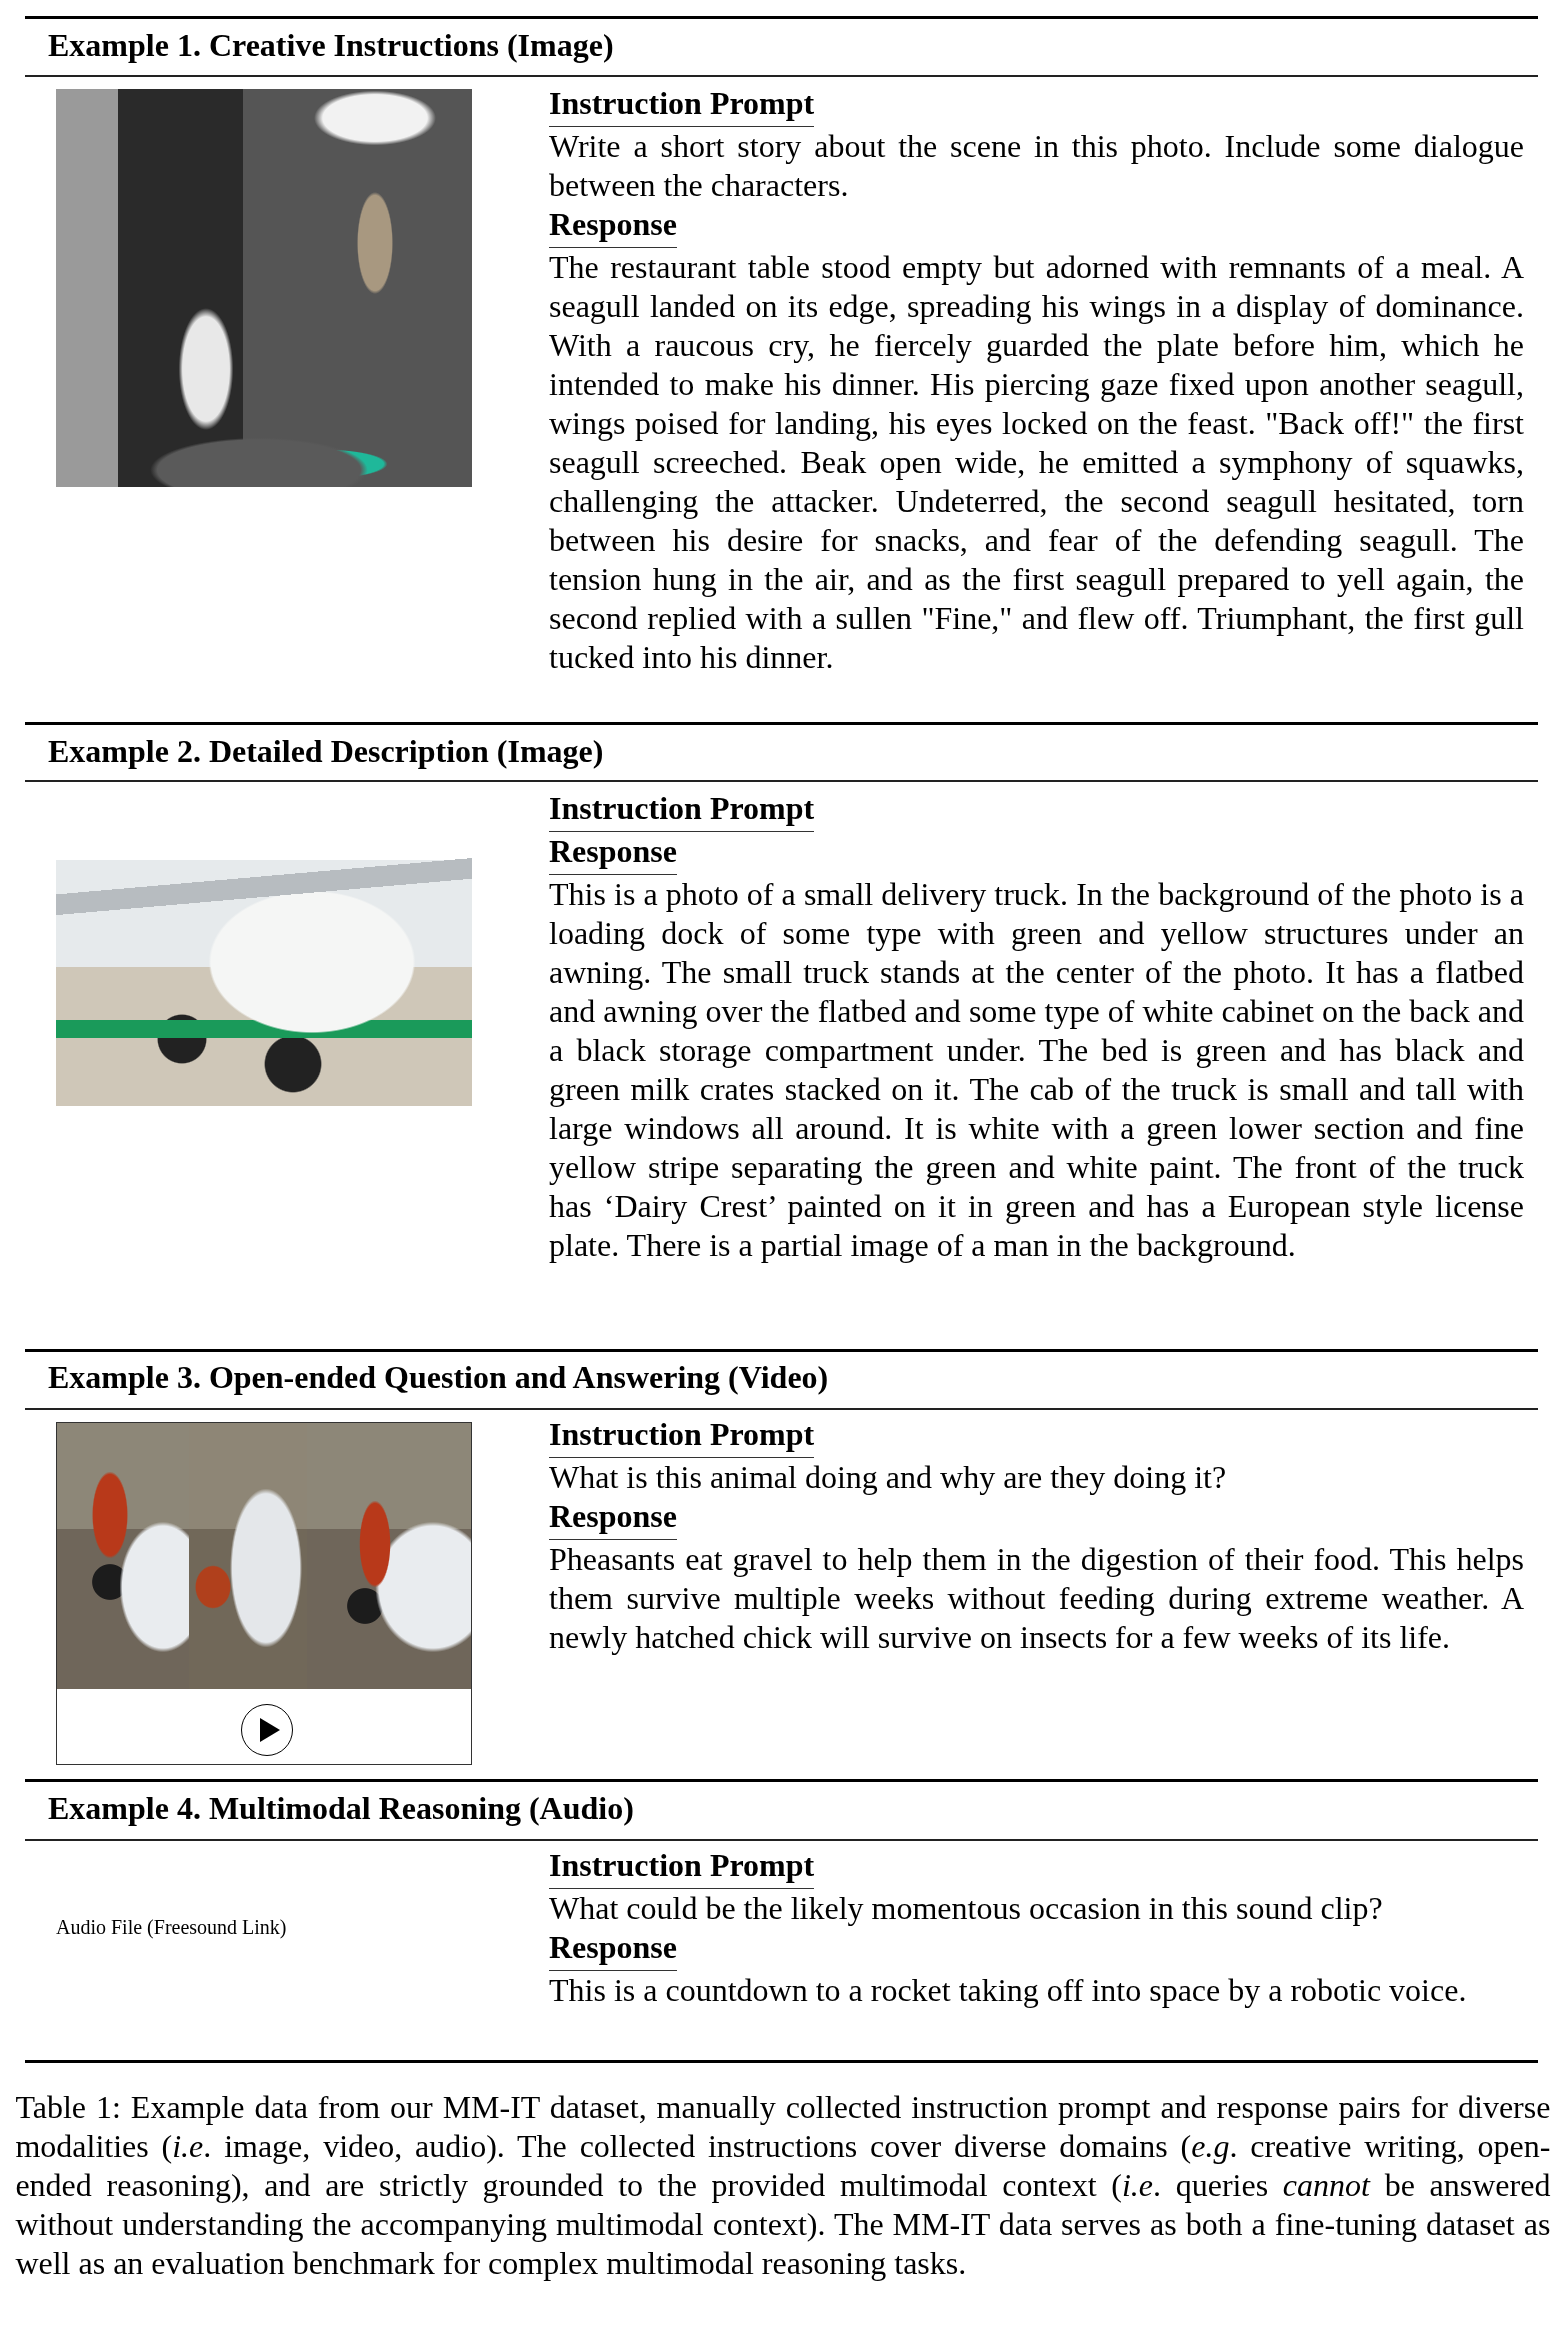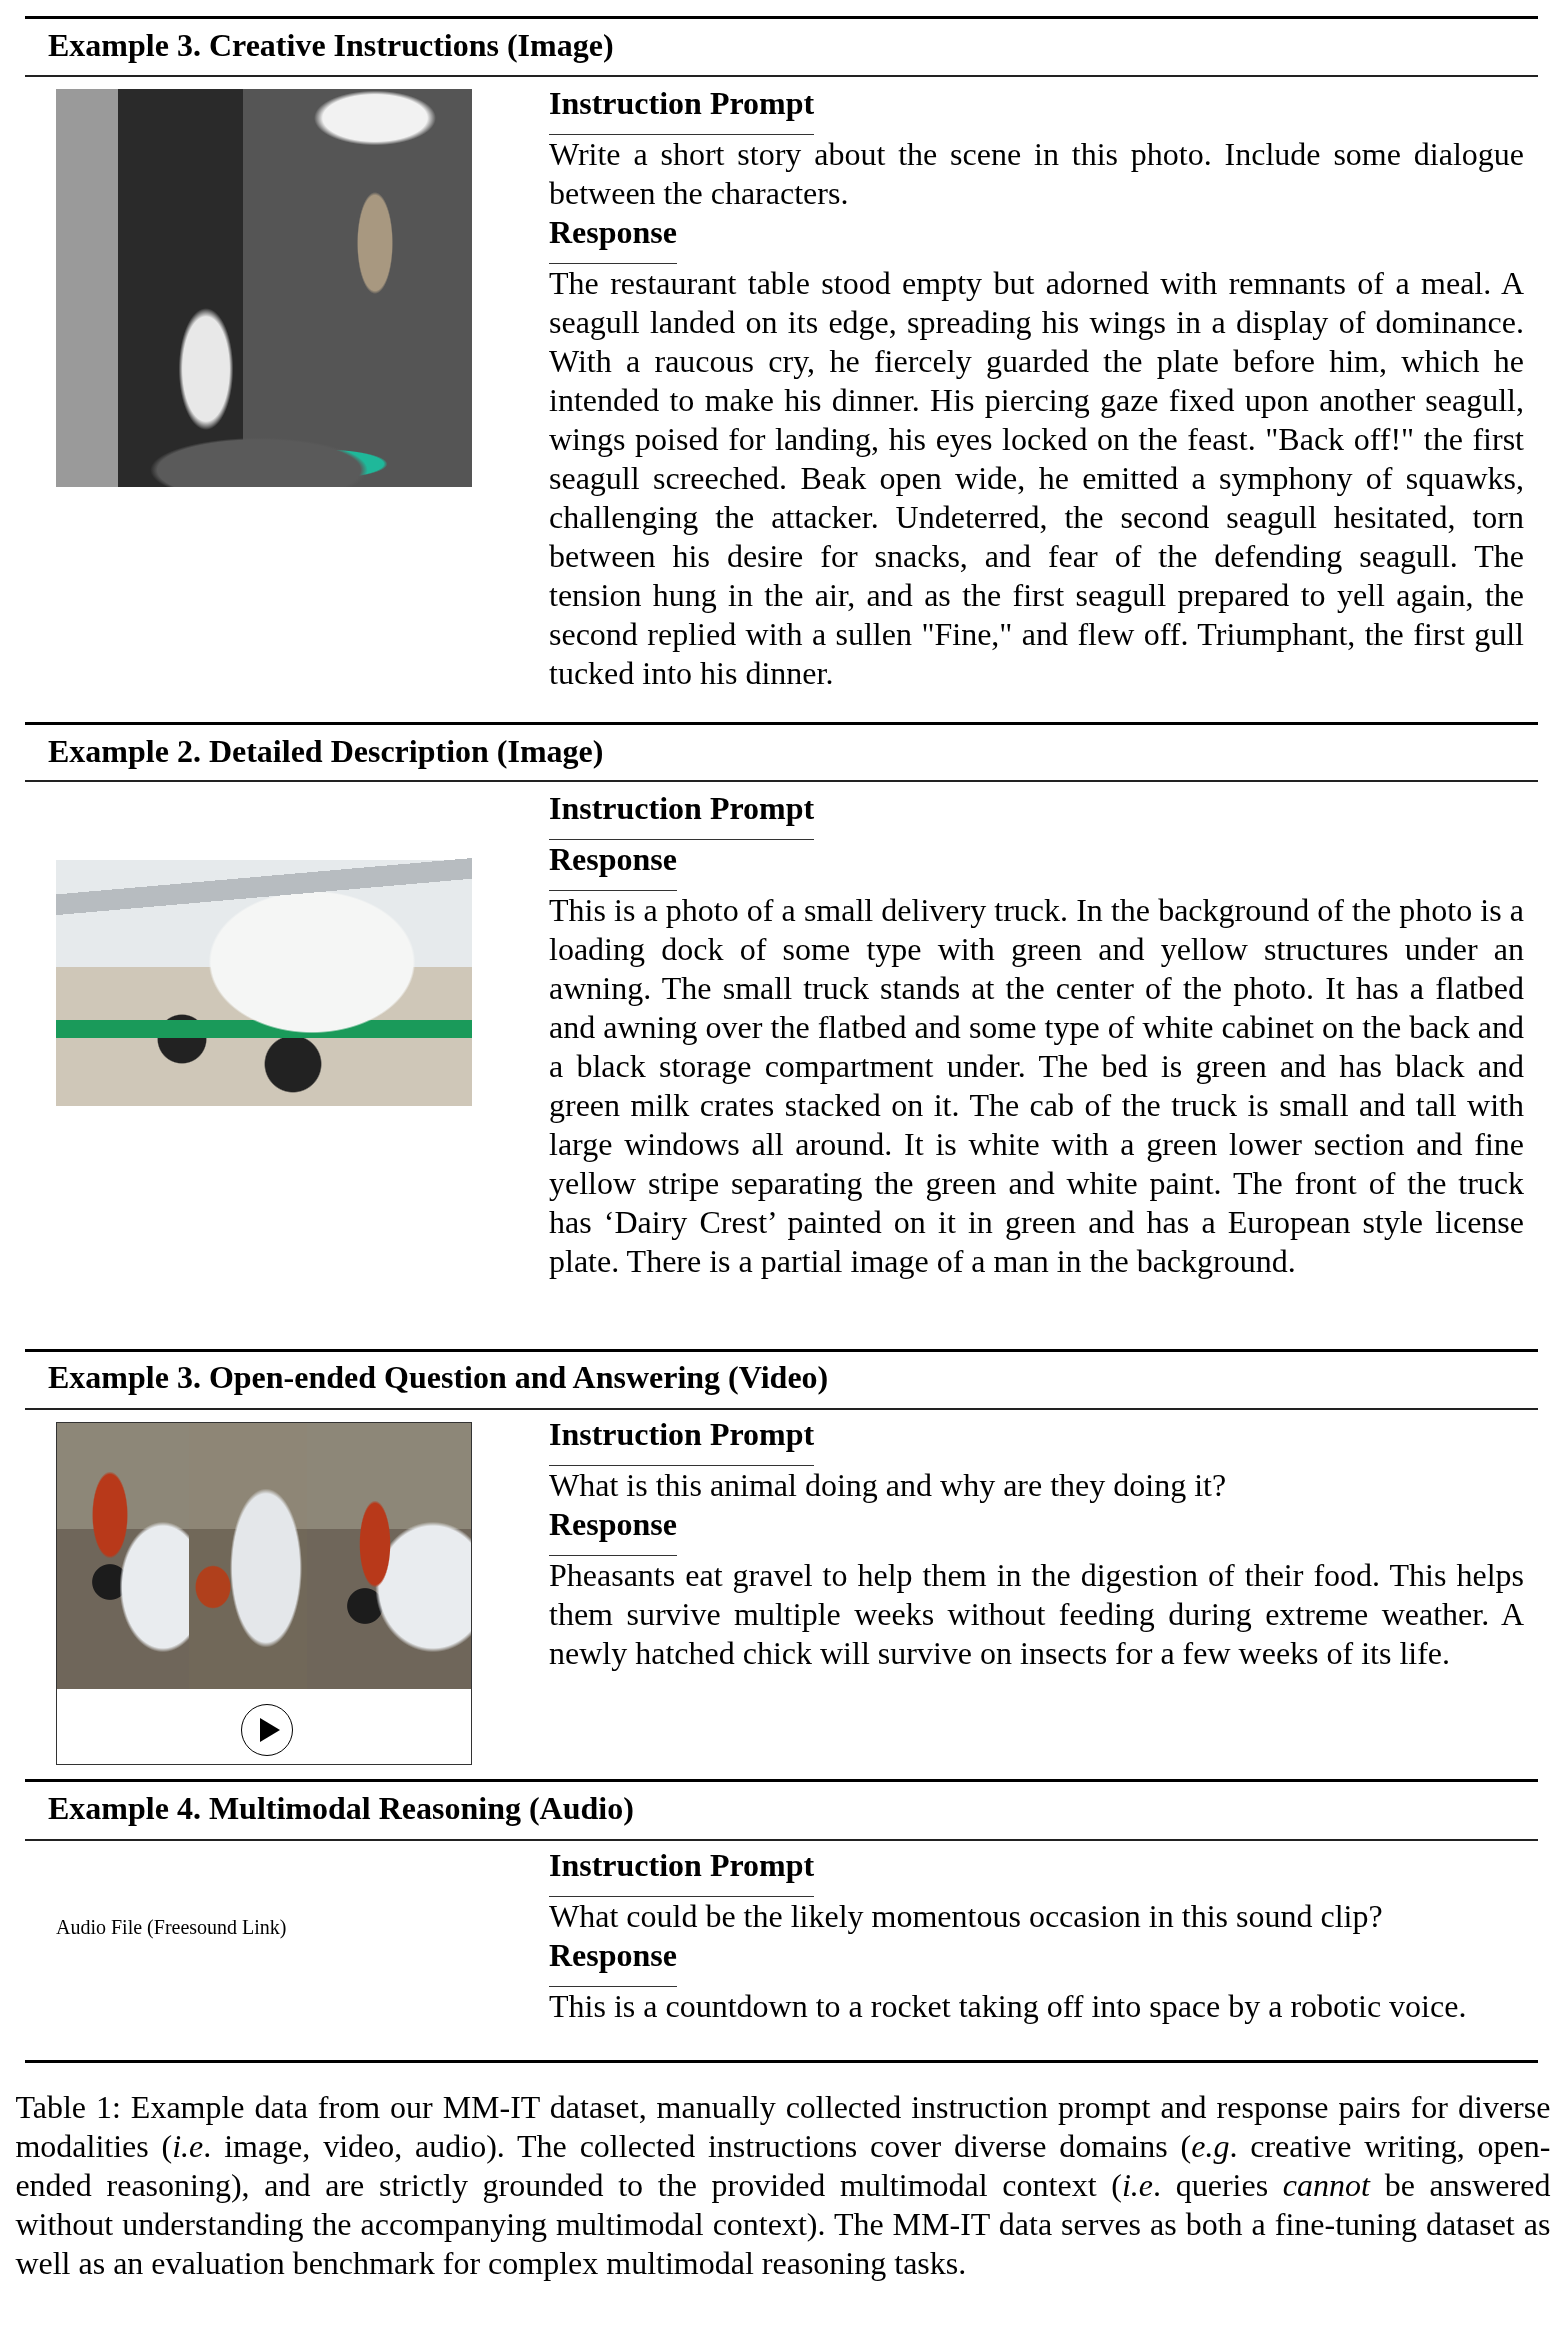--- a/index.html
+++ b/index.html
@@ -5,21 +5,21 @@
   html, body { margin: 0; padding: 0; background: #ffffff; }
   body { width: 1566px; height: 2343px; position: relative; overflow: hidden;
          font-family: "Liberation Serif", "DejaVu Serif", serif; color: #000; }
   .rule { position: absolute; left: 25px; width: 1513px; background: #000; }
   .rule.thick { height: 2.9px; }
   .rule.thin { height: 1.9px; background: #222; }
   .sec-title { position: absolute; left: 48px; font-weight: bold; font-size: 32px;
                line-height: 39px; white-space: nowrap; }
   .right { position: absolute; left: 549px; width: 975px; font-size: 32px; line-height: 39px; }
   .right .lbl { font-weight: bold; display: inline-block; border-bottom: 1.9px solid #333;
-                line-height: 37px; padding-bottom: 12px; margin-bottom: 0px; }
+                line-height: 37px; padding-bottom: 4px; margin-bottom: 0px; }
   .right .txt { text-align: justify; text-align-last: left; }
   .media { position: absolute; left: 56px; width: 416px; overflow: hidden; }
   .photo-gull { top: 89px; height: 398px;
     background:
       radial-gradient(ellipse 87px 39px at 319px 29px, #f2f2f2 0 60%, transparent 70%),
       radial-gradient(ellipse 39px 87px at 150px 280px, #e8e8e8 0 60%, transparent 70%),
       radial-gradient(ellipse 145px 43px at 203px 381px, #5a5a5a 0 70%, transparent 75%),
       radial-gradient(ellipse 77px 17.4px at 266px 375px, #1fb89a 0 80%, transparent 85%),
       radial-gradient(ellipse 24px 68px at 319px 154px, #a89880 0 70%, transparent 75%),
       linear-gradient(90deg, #9a9a9a 0 15%, #2a2a2a 15% 45%, #555 45% 100%);
@@ -56,21 +56,21 @@
           border-left: 20px solid #000; border-top: 12.6px solid transparent; border-bottom: 12.6px solid transparent; }
   .audio-label { position: absolute; left: 56px; top: 1908px; font-size: 20px; line-height: 39px; white-space: nowrap; }
   .caption { position: absolute; left: 15.4px; top: 2088px; width: 1535px; font-size: 32px;
              line-height: 39px; text-align: justify; text-align-last: left; }
   .caption i { }
 </style>
 </head>
 <body>
 
 <div class="rule thick" style="top:16.4px;"></div>
-<div class="sec-title" style="top:26px;">Example 3. Creative Instructions (Image)</div>
+<div class="sec-title" style="top:26px;">Example 1. Creative Instructions (Image)</div>
 <div class="rule thin" style="top:75px;"></div>
 <div class="media photo-gull" title="Photo: seagulls at a restaurant table"></div>
 <div class="right" style="top:84px;">
   <div><span class="lbl">Instruction Prompt</span></div>
   <div class="txt">Write a short story about the scene in this photo.  Include some dialogue between the characters.</div>
   <div><span class="lbl">Response</span></div>
   <div class="txt">The restaurant table stood empty but adorned with remnants of a meal. A seagull landed on its edge, spreading his wings in a display of dominance.  With a raucous cry, he fiercely guarded the plate before him, which he intended to make his dinner.  His piercing gaze fixed upon another seagull, wings poised for landing, his eyes locked on the feast. "Back off!" the first seagull screeched. Beak open wide, he emitted a symphony of squawks, challenging the attacker. Undeterred, the second seagull hesitated, torn between his desire for snacks, and fear of the defending seagull.  The tension hung in the air, and as the first seagull prepared to yell again, the second replied with a sullen "Fine," and flew off. Triumphant, the first gull tucked into his dinner.</div>
 </div>
 
 <div class="rule thick" style="top:722px;"></div>

